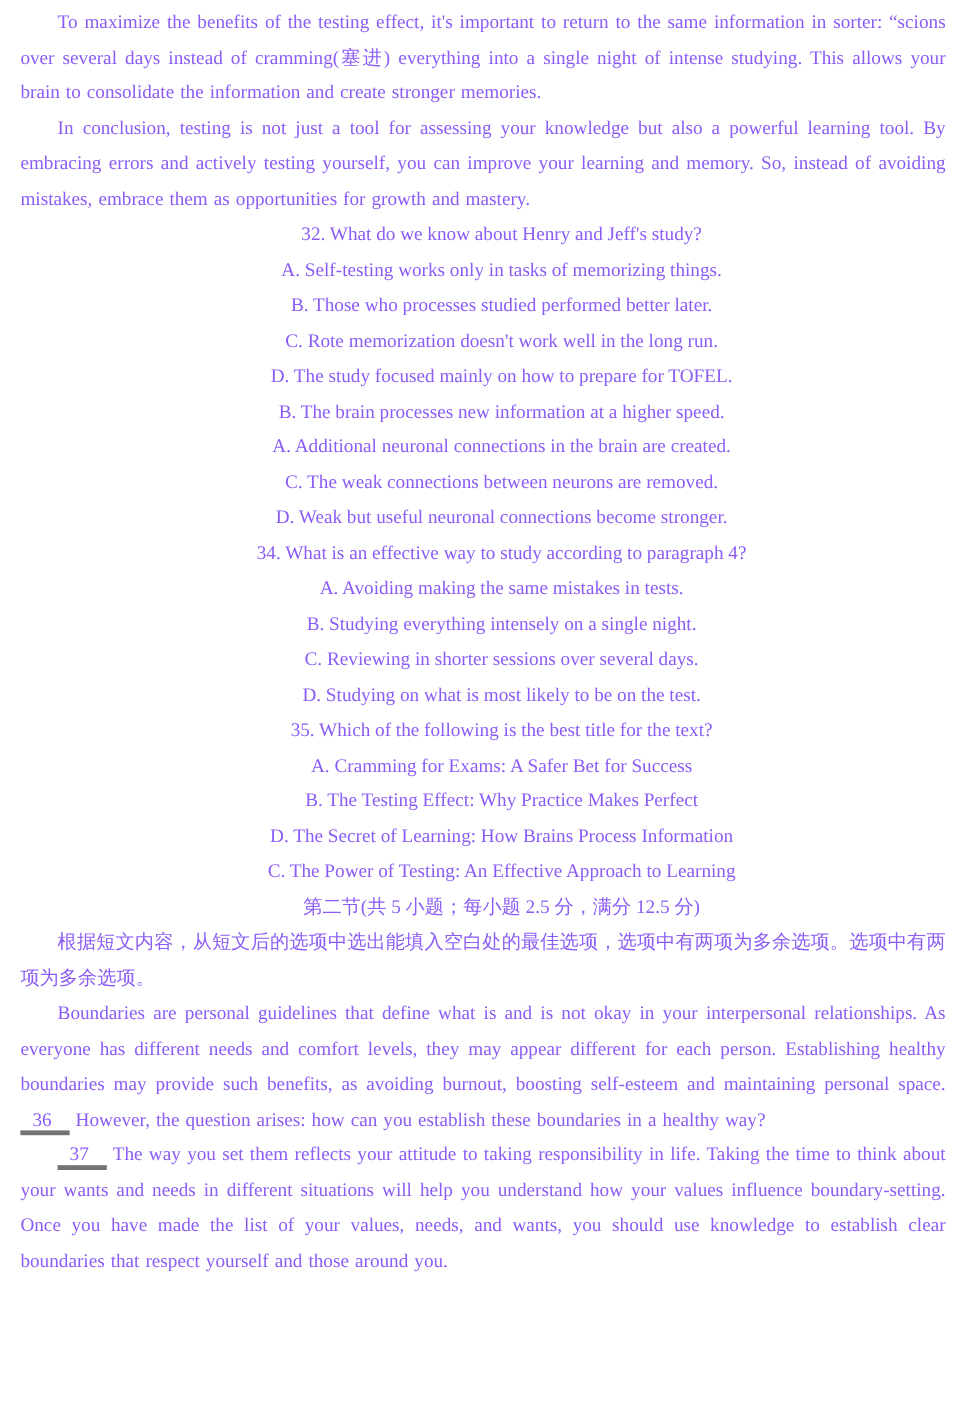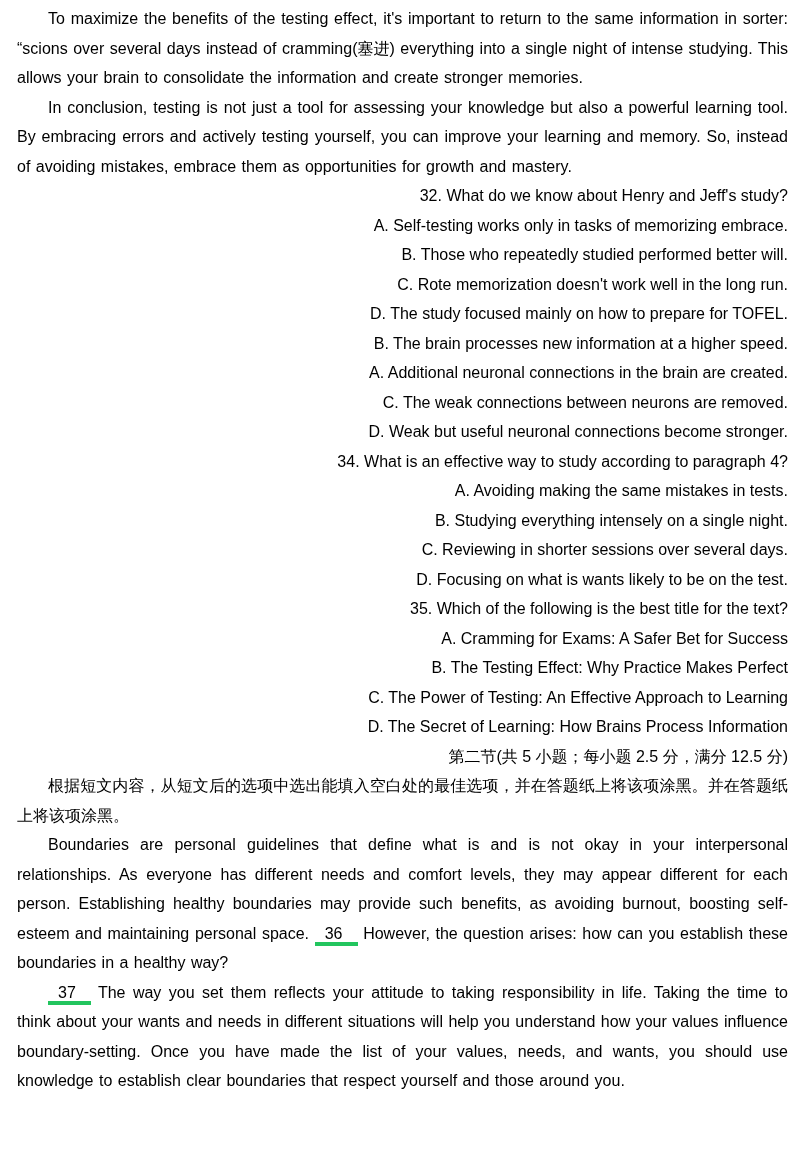--- a/index.html
+++ b/index.html
@@ -3,82 +3,82 @@
 <meta charset="utf-8">
 <style>
   html, body { margin: 0; padding: 0; background: #ffffff; }
   .page {
     position: relative;
     width: 800px;
     height: 1176px;
     box-sizing: border-box;
     padding: 4px 12px 0 17px;
     background: #ffffff;
-    color: #000000;
-    font-family: Liberation Sans, sans-serif;
+    color: #8b5cf6;
+    font-family: Liberation Serif, serif;
     font-size: 16px;
     line-height: 29.5px;
     overflow: hidden;
   }
   .para {
     margin: 0;
     text-align: justify;
     text-indent: 31px;
     word-spacing: 1px;
   }
   .qline {
     margin: 0;
     padding-left: 31px;
-    text-align: right;
+    text-align: center;
     white-space: nowrap;
   }
   .blank {
-    border-bottom: 4px solid #22c55e;
+    border-bottom: 4px solid #737373;
     padding: 0 15px 0 10px;
     white-space: nowrap;
   }
 </style>
 </head>
 <body>
 
 <div class="page">
 
   <p class="para">To maximize the benefits of the testing effect, it's important to return to the same information in sorter: “scions over several days instead of cramming(塞进) everything into a single night of intense studying. This allows your brain to consolidate the information and create stronger memories.</p>
   <p class="para">In conclusion, testing is not just a tool for assessing your knowledge but also a powerful learning tool. By embracing errors and actively testing yourself, you can improve your learning and memory. So, instead of avoiding mistakes, embrace them as opportunities for growth and mastery.</p>
 
   <div>
     <p class="qline">32. What do we know about Henry and Jeff's study?</p>
-    <p class="qline">A. Self-testing works only in tasks of memorizing embrace.</p>
-    <p class="qline">B. Those who repeatedly studied performed better will.</p>
+    <p class="qline">A. Self-testing works only in tasks of memorizing things.</p>
+    <p class="qline">B. Those who processes studied performed better later.</p>
     <p class="qline">C. Rote memorization doesn't work well in the long run.</p>
     <p class="qline">D. The study focused mainly on how to prepare for TOFEL.</p>
   </div>
 
   <div>
     <p class="qline">B. The brain processes new information at a higher speed.</p>
     <p class="qline">A. Additional neuronal connections in the brain are created.</p>
     <p class="qline">C. The weak connections between neurons are removed.</p>
     <p class="qline">D. Weak but useful neuronal connections become stronger.</p>
   </div>
 
   <div>
     <p class="qline">34. What is an effective way to study according to paragraph 4?</p>
     <p class="qline">A. Avoiding making the same mistakes in tests.</p>
     <p class="qline">B. Studying everything intensely on a single night.</p>
     <p class="qline">C. Reviewing in shorter sessions over several days.</p>
-    <p class="qline">D. Focusing on what is wants likely to be on the test.</p>
+    <p class="qline">D. Studying on what is most likely to be on the test.</p>
   </div>
 
   <div>
     <p class="qline">35. Which of the following is the best title for the text?</p>
     <p class="qline">A. Cramming for Exams:  A Safer Bet for Success</p>
     <p class="qline">B. The Testing Effect: Why Practice Makes Perfect</p>
+    <p class="qline">D. The Secret of Learning: How Brains Process Information</p>
     <p class="qline">C. The Power of Testing: An Effective Approach to Learning</p>
-    <p class="qline">D. The Secret of Learning: How Brains Process Information</p>
   </div>
 
   <p class="qline">第二节(共 5 小题；每小题 2.5 分，满分 12.5 分)</p>
-  <p class="para">根据短文内容，从短文后的选项中选出能填入空白处的最佳选项，并在答题纸上将该项涂黑。并在答题纸上将该项涂黑。</p>
+  <p class="para">根据短文内容，从短文后的选项中选出能填入空白处的最佳选项，选项中有两项为多余选项。选项中有两项为多余选项。</p>
 
   <p class="para">Boundaries are personal guidelines that define what is and is not okay in your interpersonal relationships. As everyone has different needs and comfort levels, they may appear different for each person. Establishing healthy boundaries may provide such benefits, as avoiding burnout, boosting self-esteem and maintaining personal space. <span class="blank">36</span> However, the question arises: how can you establish these boundaries in a healthy way?</p>
   <p class="para"><span class="blank">37</span> The way you set them reflects your attitude to taking responsibility in life. Taking the time to think about your wants and needs in different situations will help you understand how your values influence boundary-setting. Once you have made the list of your values, needs, and wants, you should use knowledge to establish clear boundaries that respect yourself and those around you.</p>
 
 </div>
 
 </body></html>

